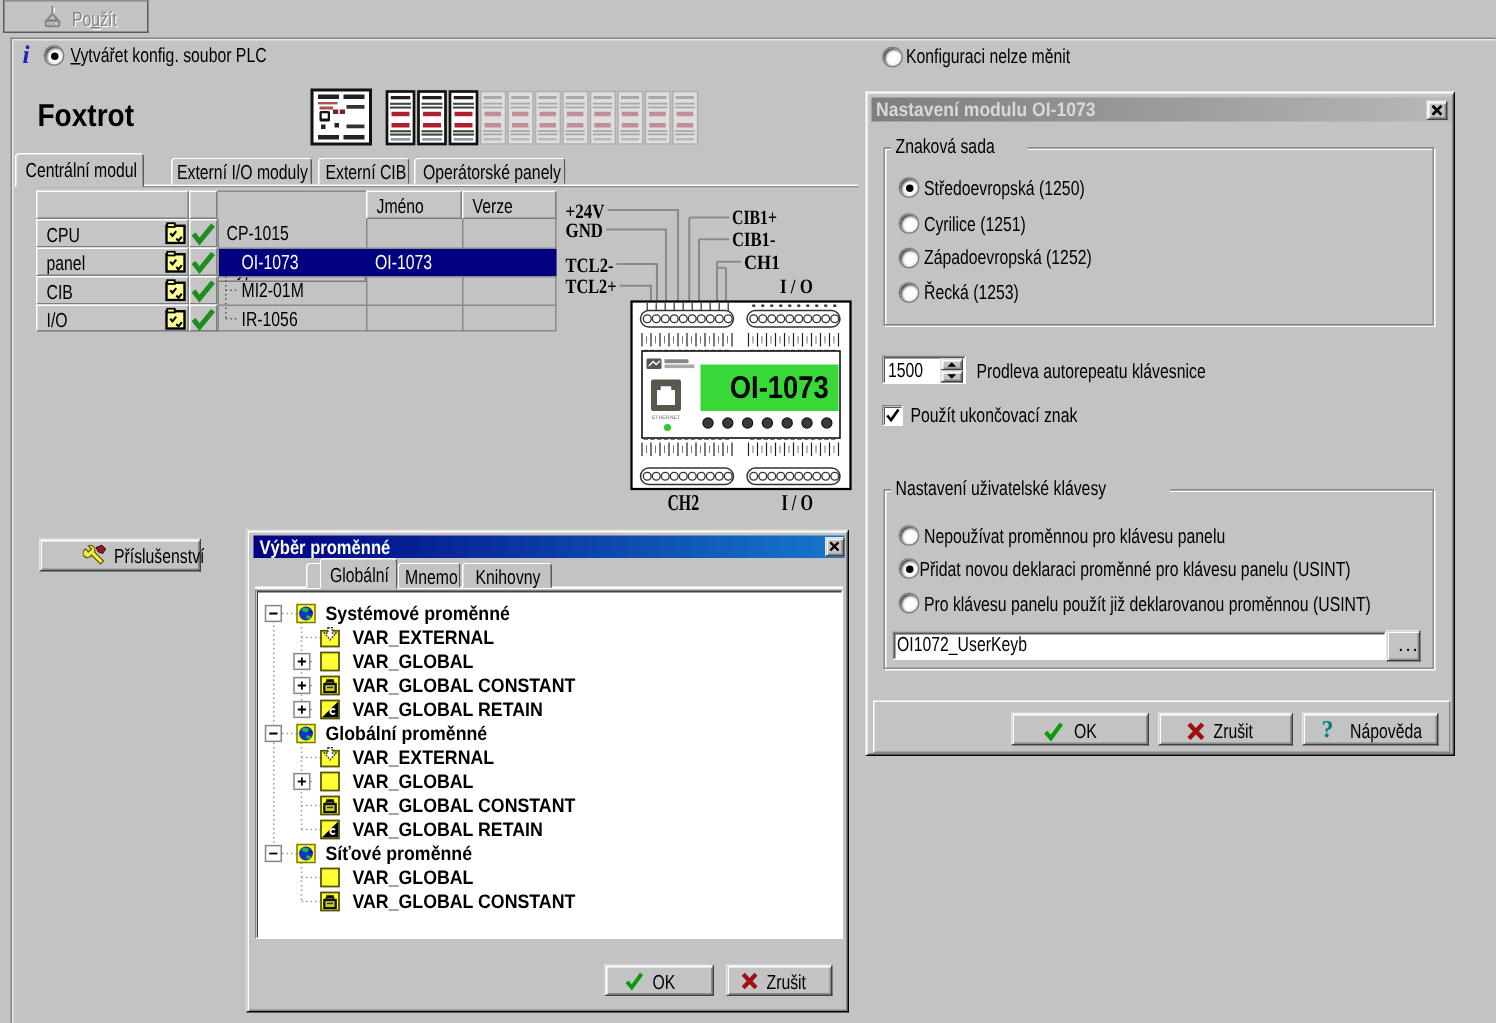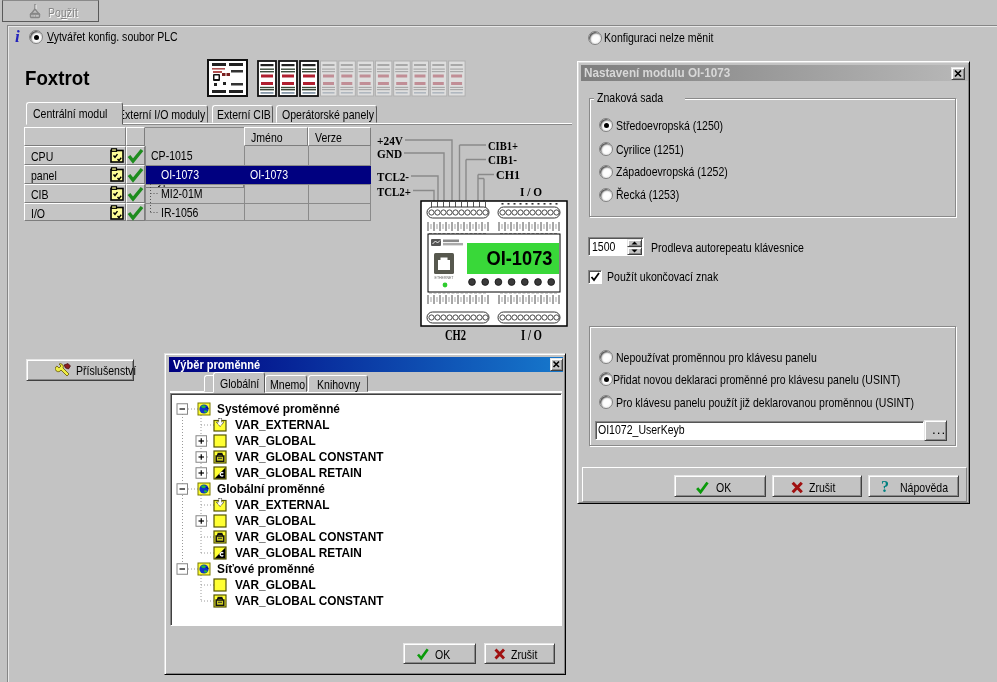--- a/index.html
+++ b/index.html
@@ -120,21 +120,21 @@
 <div class="abs" style="left:26px;top:123px;width:546px;height:2px;background:#ffffff;border-bottom:1px solid #8a8a8a;"></div>
 <div class="tab" style="left:114px;top:105px;width:94px;height:18px;">
     <span class="t abs" style="left:3.4px;top:1px;">Externí I/O moduly</span>
   </div>
 <div class="tab" style="left:212px;top:105px;width:61px;height:18px;">
     <span class="t abs" style="left:3.6px;top:1px;">Externí CIB</span>
   </div>
 <div class="tab" style="left:276px;top:105px;width:101px;height:18px;">
     <span class="t abs" style="left:4.6px;top:1px;">Operátorské panely</span>
   </div>
-<div class="tab" style="left:26px;top:102px;width:97px;height:23px;">
+<div class="tab" style="left:10px;top:102px;width:86px;height:23px;">
     <span class="t abs" style="left:5.9px;top:3px;">Centrální modul</span>
   </div>
 
 <div class="abs" style="left:24px;top:127px;width:347px;height:94px;background:#c3c3c3;">
 
   <div class="abs" style="left:0;top:0;width:347px;height:94px;border:1px solid #8a8a8a;"></div>
 
   <div class="fixedcell" style="left:0;top:0;width:102px;height:19px;"></div>
   <div class="fixedcell" style="left:102px;top:0;width:19px;height:19px;"></div>
   <div class="fixedcell" style="left:121px;top:0;width:99px;height:19px;padding:2px 0 0 6px;margin-top:42px;"><span class="t">Typ modulu</span></div>
@@ -532,20 +532,21 @@
     </div>
   <div class="abs t" style="left:73px;top:177.5px;">Prodleva autorepeatu klávesnice</div>
 
   <div class="abs sunken" style="left:10px;top:208px;width:14px;height:14px;"></div>
   <svg class="abs" style="left:12px;top:210px;" width="11" height="11" viewBox="0 0 11 11">
       <path d="M1.5 5 l2.5 3 5-7" stroke="#000" stroke-width="1.8" fill="none"></path>
     </svg>
   <div class="abs t" style="left:29px;top:207px;">Použít ukončovací znak</div>
 
   <div class="abs group" style="left:11px;top:264px;width:367px;height:120px;"></div>
+  <div class="abs" style="left:16px;top:256px;background:#c3c3c3;padding:0 3px;"><span class="t">Nastavení uživatelské klávesy</span></div>
   <div class="radio" style="left:21px;top:288px;"></div>
     <div class="abs t" style="left:38px;top:288px;">Nepoužívat proměnnou pro klávesu panelu</div>
   <div class="radio sel" style="left:21px;top:310px;"></div>
     <div class="abs t" style="left:35px;top:310px;">Přidat novou deklaraci proměnné pro klávesu panelu (USINT)</div>
   <div class="radio" style="left:21px;top:333px;"></div>
     <div class="abs t" style="left:38px;top:333px;">Pro klávesu panelu použít již deklarovanou proměnnou (USINT)</div>
   <div class="abs sunken" style="left:17px;top:359px;width:329px;height:19px;"></div>
   <div class="abs t" style="left:20px;top:360px;">OI1072_UserKeyb</div>
   <div class="btn abs" style="left:346px;top:358px;width:23px;height:21px;">
       <div class="abs" style="left:7px;top:1px;letter-spacing:1px;">...</div>

